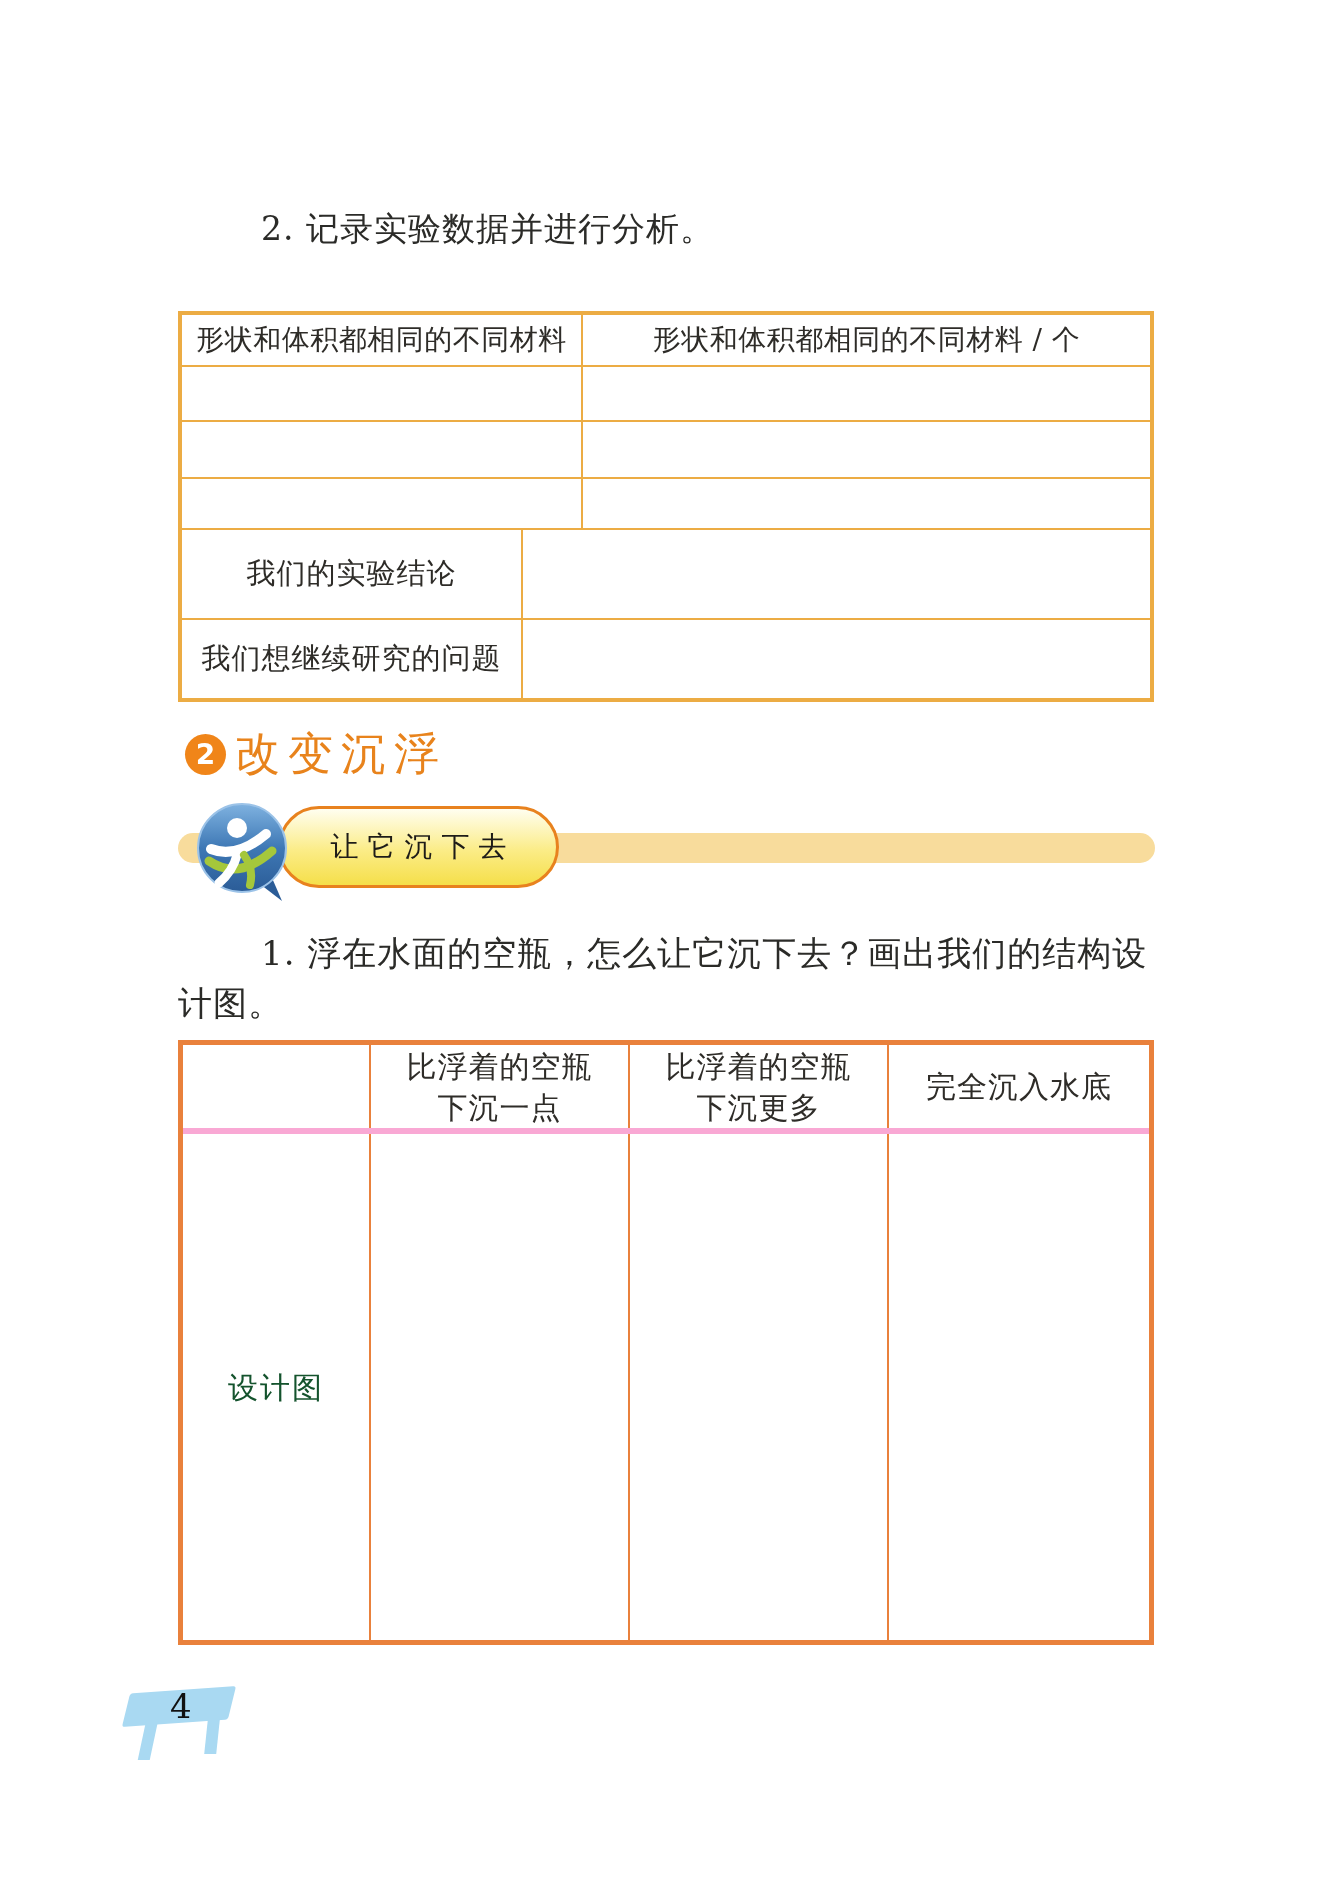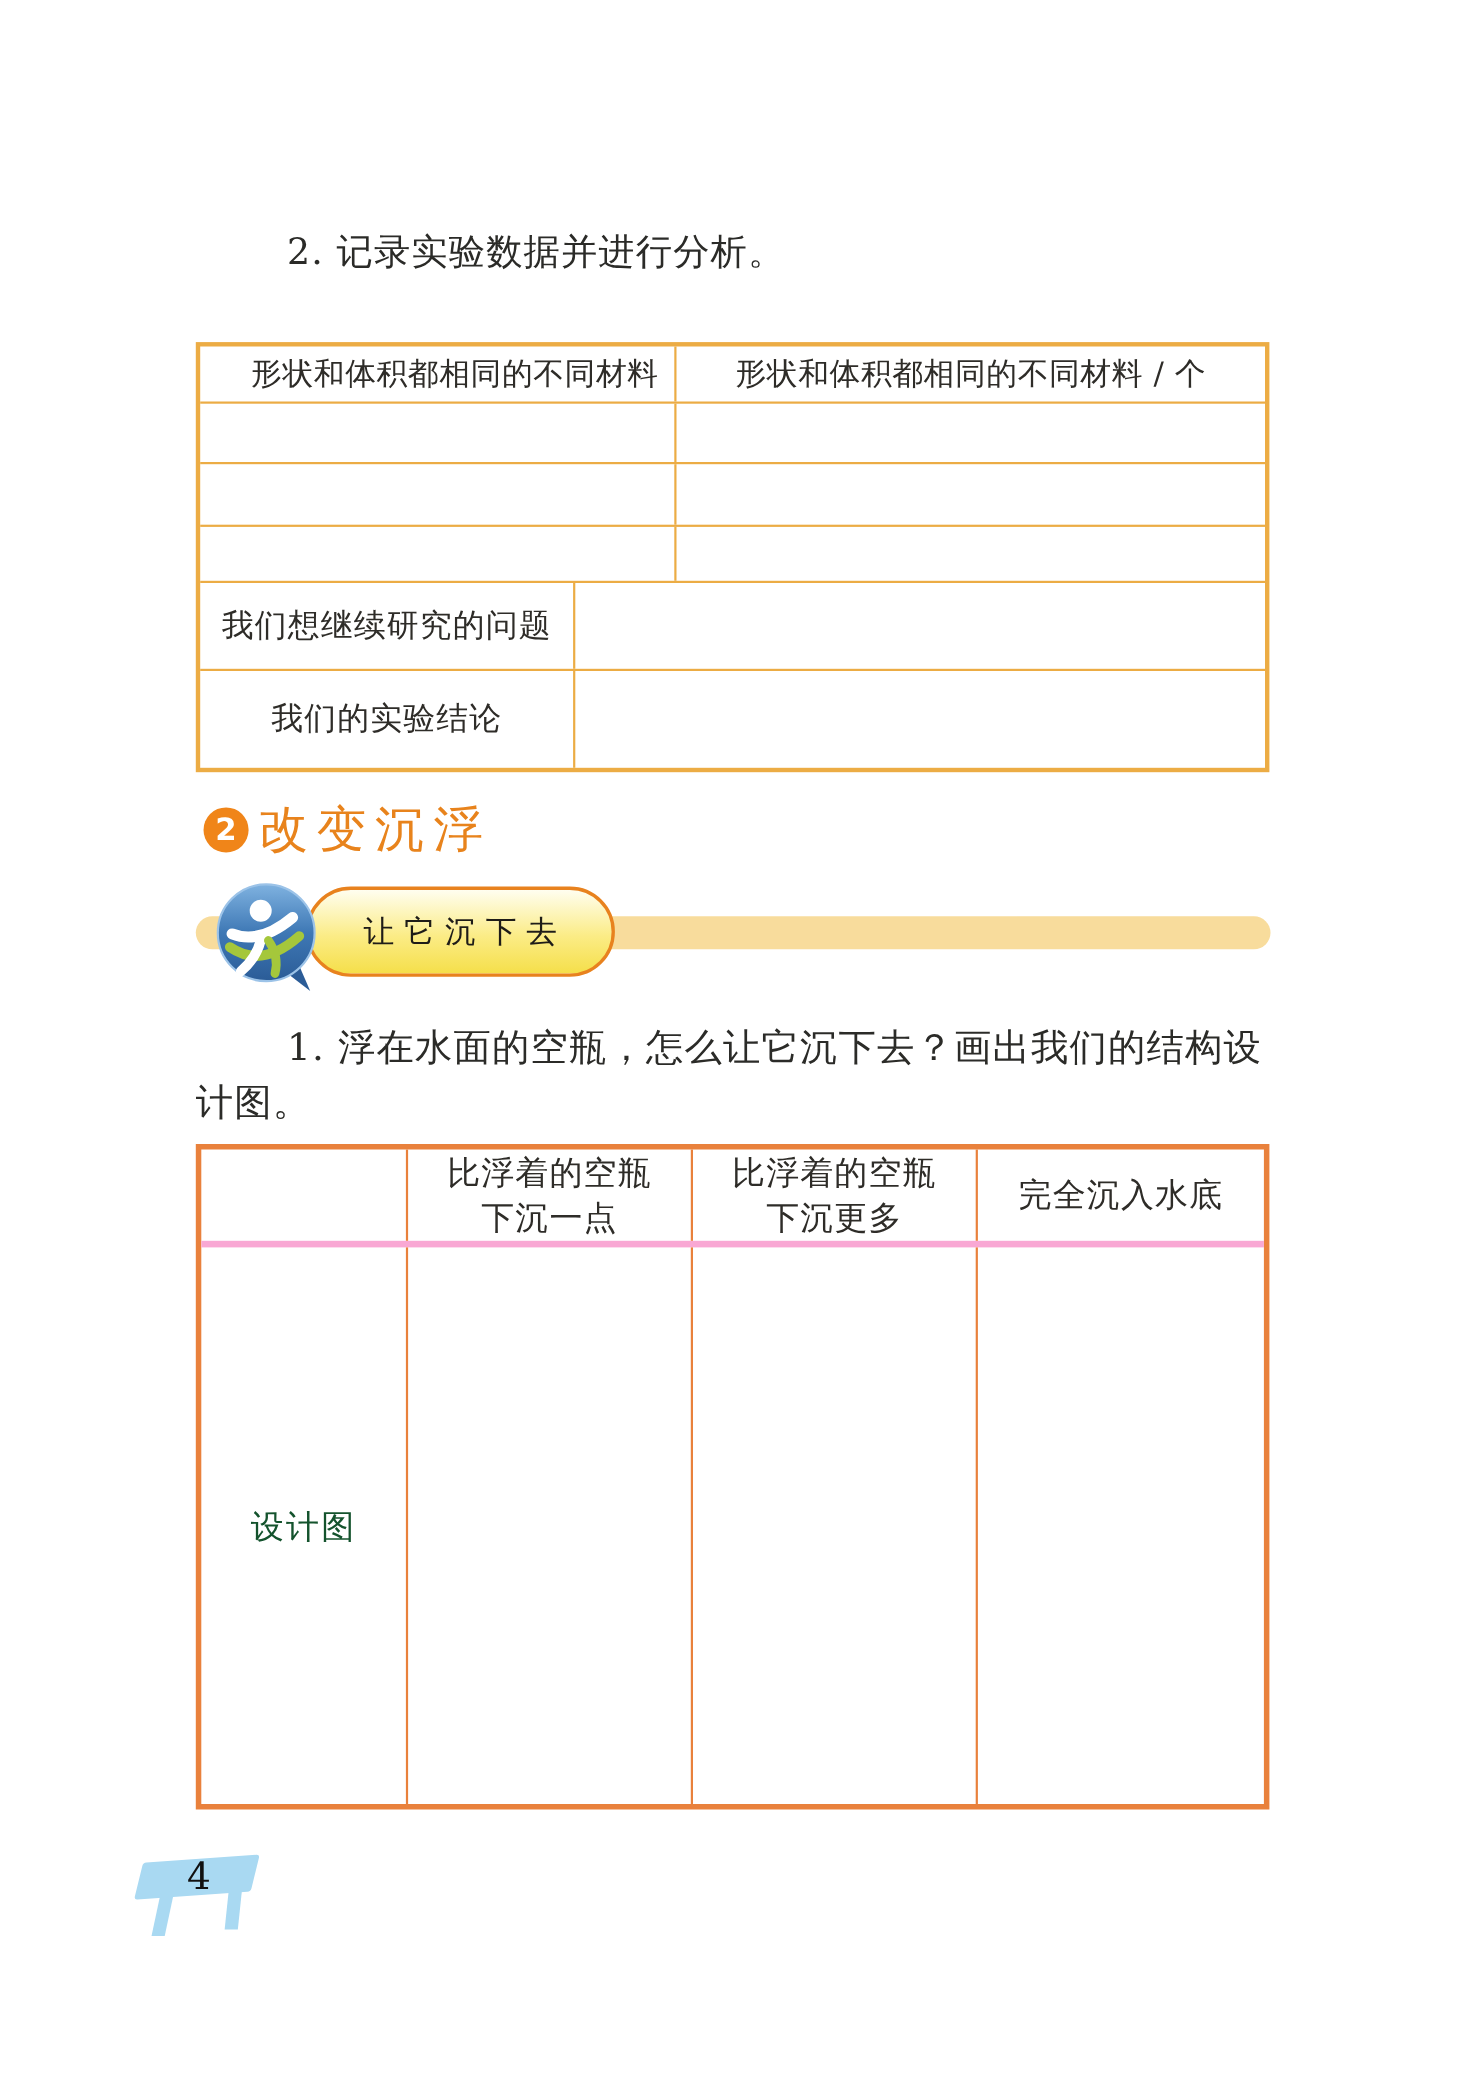--- a/index.html
+++ b/index.html
@@ -22,21 +22,21 @@
   #para1{left:178px;top:204px;text-indent:83px;}
   #para2-l1{left:178px;top:928px;text-indent:83px;font-size:34px;}
   #para2-l2{left:178px;top:978px;font-size:34px;}
   
   #table1{
     position:absolute;left:178px;top:311px;width:976px;
     border:4px solid #ECAC44;background:#fff;box-sizing:border-box;
   }
   #table1 .row{display:flex;}
   #table1 .row + .row{border-top:2px solid #ECAC44;}
-  #table1 .c-left{width:399px;border-right:2px solid #ECAC44;display:flex;align-items:center;justify-content:center;padding-left:32px;}
+  #table1 .c-left{width:399px;border-right:2px solid #ECAC44;display:flex;align-items:center;justify-content:center;}
   #table1 .c-left-foot{width:339px;border-right:2px solid #ECAC44;display:flex;align-items:center;justify-content:center;}
   #table1 .c-right{flex:1;display:flex;align-items:center;justify-content:center;}
   #table1 .hdr{font-size:28px;letter-spacing:0.5px;color:#2e2c28;}
   #table1 .r-head{height:50px;}
   #table1 .r-e1{height:53px;}
   #table1 .r-e2{height:55px;}
   #table1 .r-e3{height:49px;}
   #table1 .r-f1{height:88px;}
   #table1 .r-f2{height:78px;}
   #table1 .footlbl{font-size:29px;letter-spacing:1px;color:#2e2c28;}
@@ -124,26 +124,26 @@
       <div class="c-right"></div>
     </div>
     <div class="row r-e2">
       <div class="c-left"></div>
       <div class="c-right"></div>
     </div>
     <div class="row r-e3">
       <div class="c-left"></div>
       <div class="c-right"></div>
     </div>
+    <div class="row r-f1">
+      <div class="c-left-foot footlbl">我们的实验结论</div>
+      <div class="c-right"></div>
+    </div>
     <div class="row r-f2">
       <div class="c-left-foot footlbl">我们想继续研究的问题</div>
-      <div class="c-right"></div>
-    </div>
-    <div class="row r-f1">
-      <div class="c-left-foot footlbl">我们的实验结论</div>
       <div class="c-right"></div>
     </div>
   </div>
 
   <div id="section-head">
     <div id="section-num">2</div>
     <div id="section-title">改变沉浮</div>
   </div>
 
   <div id="activity-bar"></div>

